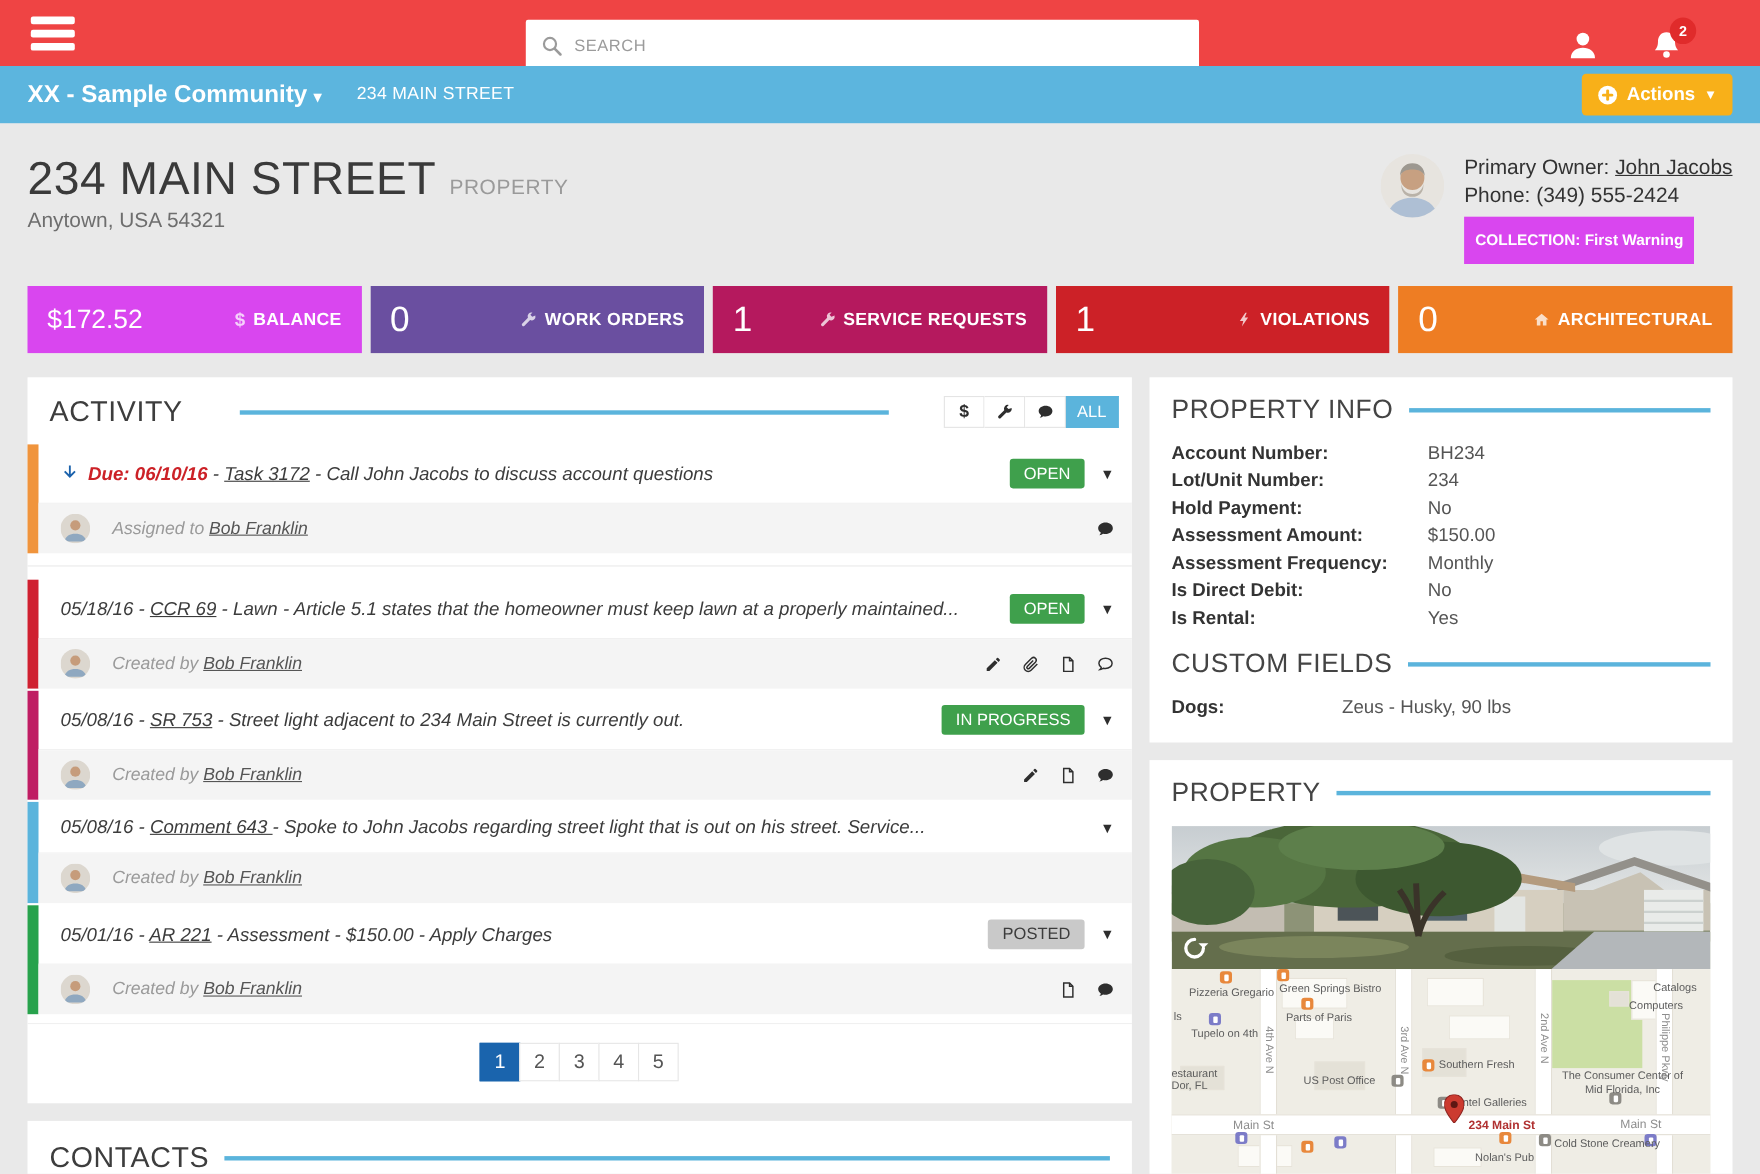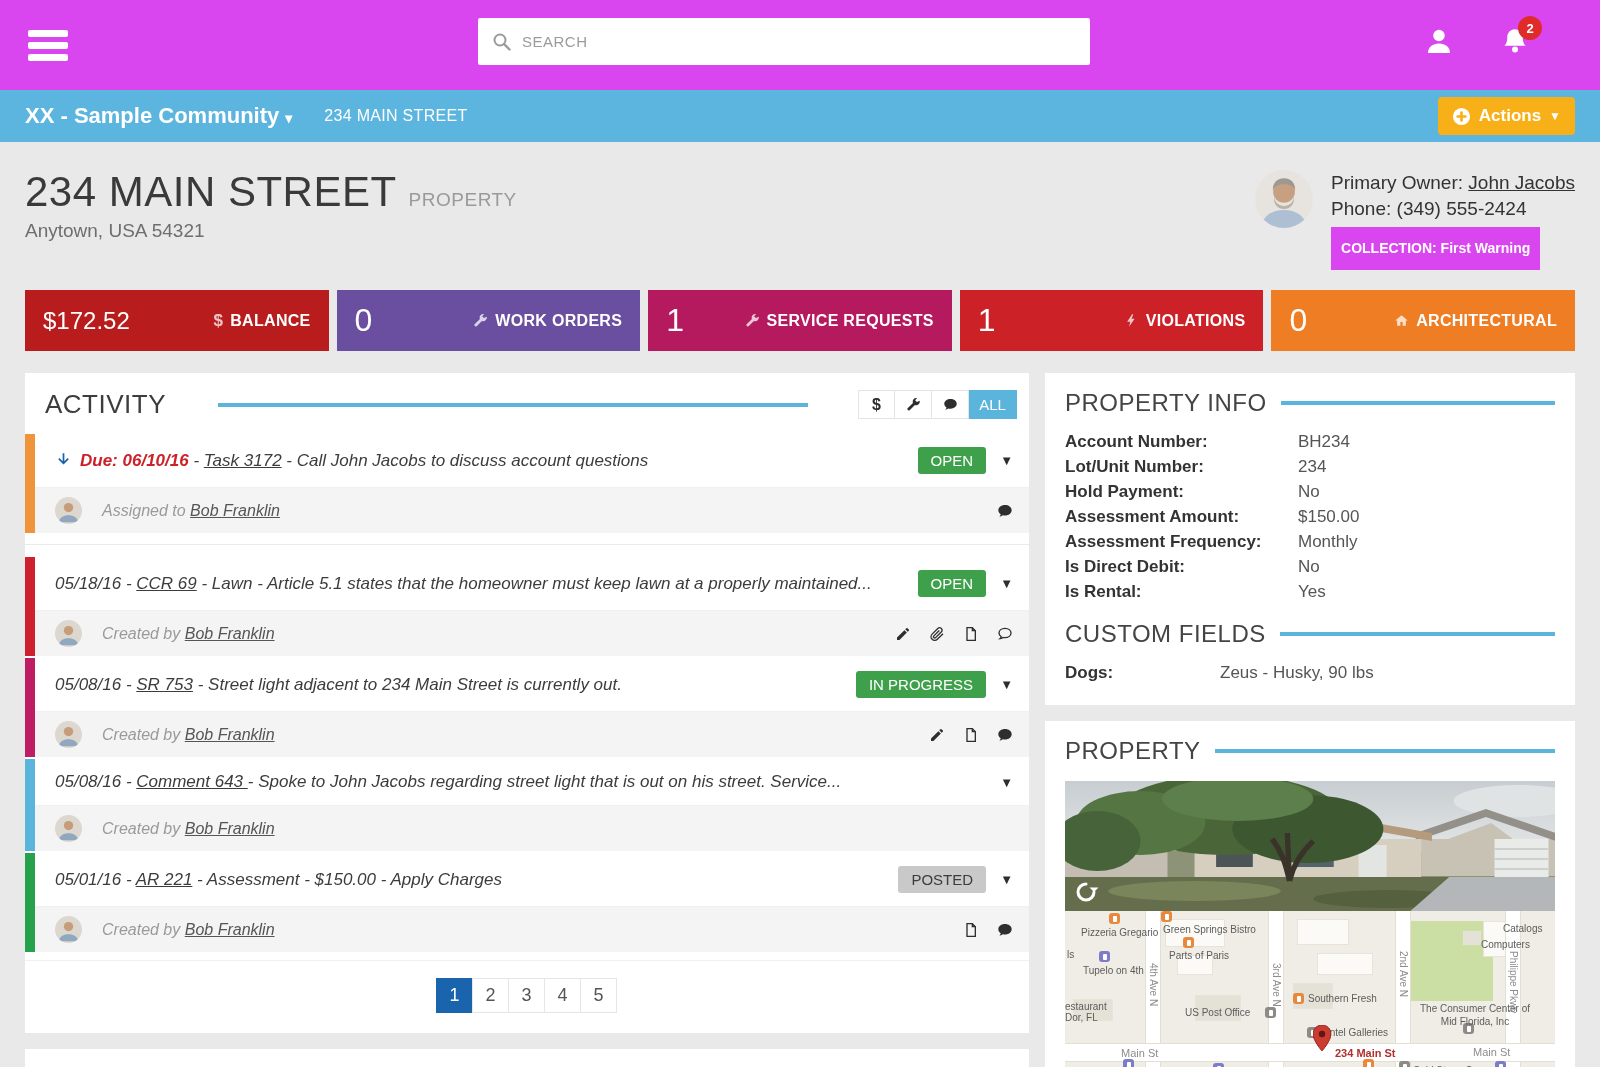--- a/index.html
+++ b/index.html
@@ -1,20 +1,20 @@
 <!DOCTYPE html>
 <html><head>
 <meta charset="utf-8">
 <style>
   * { box-sizing: border-box; margin: 0; padding: 0; }
   html,body { width:1600px; height:1067px; overflow:hidden; }
   body { background:#e9e9e9; font-family:"Liberation Sans", sans-serif; color:#333; }
 
   
-  .navbar { height:90px; background:#d946ef; position:relative; display:flex; align-items:center; }
+  .navbar { height:60px; background:#ef4444; position:relative; display:flex; align-items:center; }
   .hamburger { margin-left:28px; width:40px; cursor:pointer; }
   .hamburger div { height:7px; background:#fff; border-radius:2px; margin:5px 0; }
   .search-wrap { position:absolute; left:478px; top:18px; width:612px; height:47px; background:#fff; border-radius:2px; display:flex; align-items:center; padding:0 14px; }
   .search-wrap svg { width:20px; height:20px; margin-right:10px; flex:none; }
   .search-input { border:none; outline:none; flex:1; font-size:15px; letter-spacing:.5px; color:#555; font-family:"Liberation Sans",sans-serif; }
   .search-input::placeholder { color:#9b9b9b; }
   .nav-right { position:absolute; right:70px; top:0; height:82px; display:flex; align-items:center; gap:46px; }
   .nav-icon { width:30px; height:30px; position:relative; cursor:pointer; }
   .nav-icon svg { width:100%; height:100%; }
   .notif-badge { position:absolute; top:-10px; right:-12px; min-width:24px; height:24px; border-radius:12px; background:#e02b2b; color:#fff; font-size:13px; font-weight:bold; display:flex; align-items:center; justify-content:center; padding:0 6px; }
@@ -193,21 +193,21 @@
     </div>
     <div class="owner-lines">
       <div><span>Primary Owner: </span><a class="link">John Jacobs</a></div>
       <div>Phone: (349) 555-2424</div>
       <span class="collection-badge">COLLECTION: First Warning</span>
     </div>
   </div>
 </div>
 
 <div class="stats">
-  <div class="stat" style="background-color: #b91c1c;">
+  <div class="stat" style="background-color: #d946ef;">
     <span class="stat-value money">$172.52</span>
     <span class="stat-label">
         <span class="dollar-glyph">$</span>
         <span>BALANCE</span>
       </span>
   </div>
   <div class="stat" style="background-color: rgb(106, 79, 160);">
     <span class="stat-value">0</span>
     <span class="stat-label">
         <svg viewBox="0 0 24 24" fill="currentColor">

